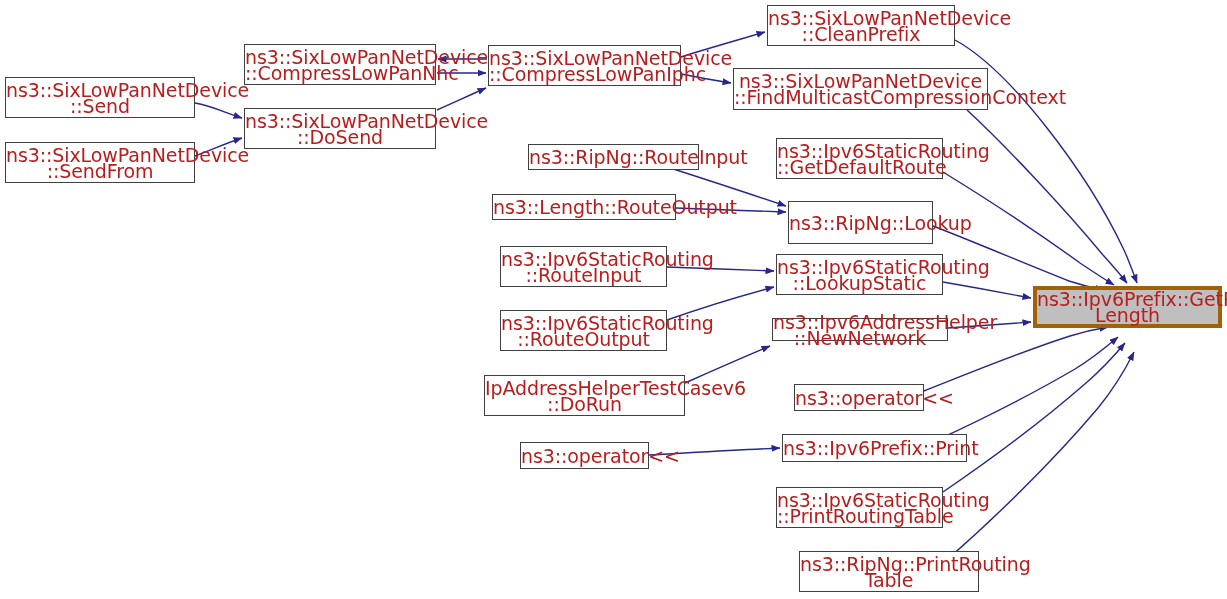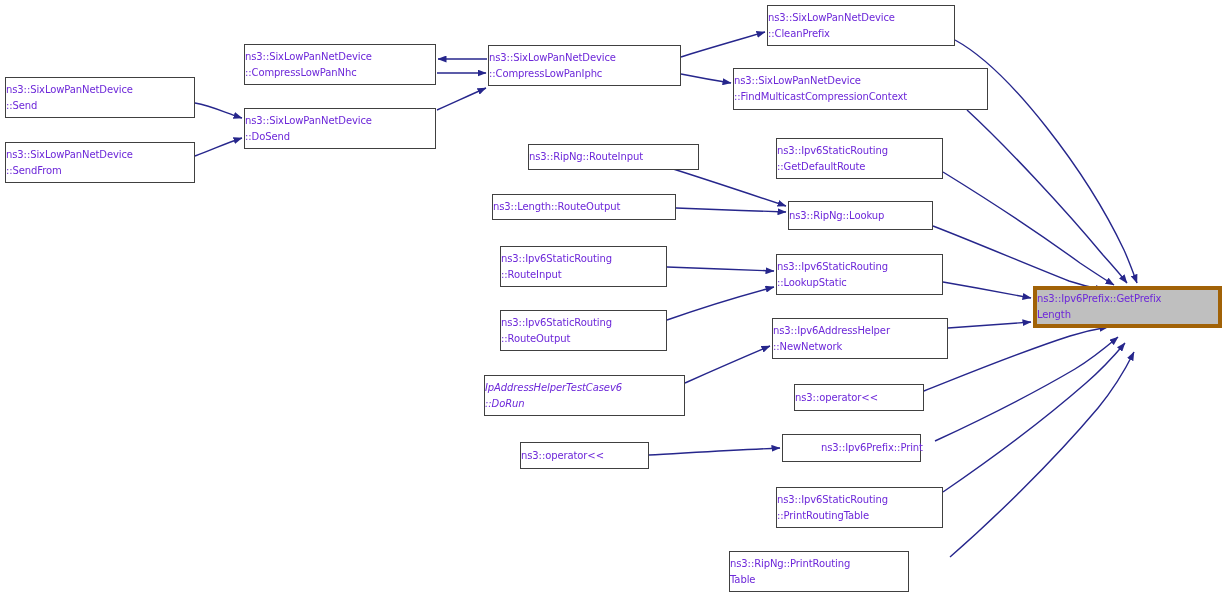--- a/index.html
+++ b/index.html
@@ -22,23 +22,24 @@
     top: 0;
     width: 1227px;
     height: 599px;
     pointer-events: none;
   }
   .node {
     position: absolute;
     box-sizing: border-box;
     border: 1px solid #404040;
     background: #ffffff;
-    color: #6d28d9;
-    font-size: 10px;
+    color: #b91c1c;
+    font-size: 19px;
     line-height: 16px;
+    text-align: center;
     display: flex;
     align-items: center;
     justify-content: center;
     white-space: pre-line;
     letter-spacing: -0.1px;
     z-index: 5;
   }
   .node.focus {
     background: #bfbfbf;
     border: 4px solid #a16207;
@@ -97,34 +98,34 @@
       <div class="node" style="left: 488px; top: 45px; width: 193px; height: 41px;"><span class="node-label">ns3::SixLowPanNetDevice
 ::CompressLowPanIphc</span></div>
       <div class="node" style="left: 767px; top: 5px; width: 188px; height: 41px;"><span class="node-label">ns3::SixLowPanNetDevice
 ::CleanPrefix</span></div>
       <div class="node" style="left: 733px; top: 68px; width: 255px; height: 42px;"><span class="node-label">ns3::SixLowPanNetDevice
 ::FindMulticastCompressionContext</span></div>
       <div class="node" style="left: 528px; top: 144px; width: 171px; height: 26px;"><span class="node-label">ns3::RipNg::RouteInput</span></div>
       <div class="node" style="left: 492px; top: 194px; width: 184px; height: 26px;"><span class="node-label">ns3::Length::RouteOutput</span></div>
       <div class="node" style="left: 776px; top: 138px; width: 167px; height: 41px;"><span class="node-label">ns3::Ipv6StaticRouting
 ::GetDefaultRoute</span></div>
-      <div class="node" style="left: 788px; top: 201px; width: 145px; height: 29px;"><span class="node-label">ns3::RipNg::Lookup</span></div>
+      <div class="node" style="left: 788px; top: 201px; width: 145px; height: 43px;"><span class="node-label">ns3::RipNg::Lookup</span></div>
       <div class="node" style="left: 500px; top: 246px; width: 167px; height: 41px;"><span class="node-label">ns3::Ipv6StaticRouting
 ::RouteInput</span></div>
       <div class="node" style="left: 500px; top: 310px; width: 167px; height: 41px;"><span class="node-label">ns3::Ipv6StaticRouting
 ::RouteOutput</span></div>
       <div class="node" style="left: 776px; top: 254px; width: 167px; height: 41px;"><span class="node-label">ns3::Ipv6StaticRouting
 ::LookupStatic</span></div>
-      <div class="node" style="left: 772px; top: 318px; width: 176px; height: 41px;"><span class="node-label">ns3::Ipv6AddressHelper
+      <div class="node" style="left: 772px; top: 318px; width: 176px; height: 23px;"><span class="node-label">ns3::Ipv6AddressHelper
 ::NewNetwork</span></div>
-      <div class="node" style="left: 484px; top: 375px; width: 201px; height: 41px; font-style: italic;"><span class="node-label">IpAddressHelperTestCasev6
+      <div class="node" style="left: 484px; top: 375px; width: 201px; height: 41px;"><span class="node-label">IpAddressHelperTestCasev6
 ::DoRun</span></div>
       <div class="node" style="left: 794px; top: 384px; width: 130px; height: 27px;"><span class="node-label">ns3::operator&lt;&lt;</span></div>
       <div class="node" style="left: 520px; top: 442px; width: 129px; height: 27px;"><span class="node-label">ns3::operator&lt;&lt;</span></div>
-      <div class="node" style="left: 782px; top: 434px; width: 139px; height: 28px; padding-left: 38px;"><span class="node-label">ns3::Ipv6Prefix::Print</span></div>
+      <div class="node" style="left: 782px; top: 434px; width: 185px; height: 28px;"><span class="node-label">ns3::Ipv6Prefix::Print</span></div>
       <div class="node" style="left: 776px; top: 487px; width: 167px; height: 41px;"><span class="node-label">ns3::Ipv6StaticRouting
 ::PrintRoutingTable</span></div>
-      <div class="node" style="left: 729px; top: 551px; width: 180px; height: 41px;"><span class="node-label">ns3::RipNg::PrintRouting
+      <div class="node" style="left: 799px; top: 551px; width: 180px; height: 41px;"><span class="node-label">ns3::RipNg::PrintRouting
 Table</span></div>
       <div class="node focus" style="left: 1033px; top: 286px; width: 189px; height: 42px;"><span class="node-label">ns3::Ipv6Prefix::GetPrefix
 Length</span></div>
     </div>
 </div>
 
 </body></html>

